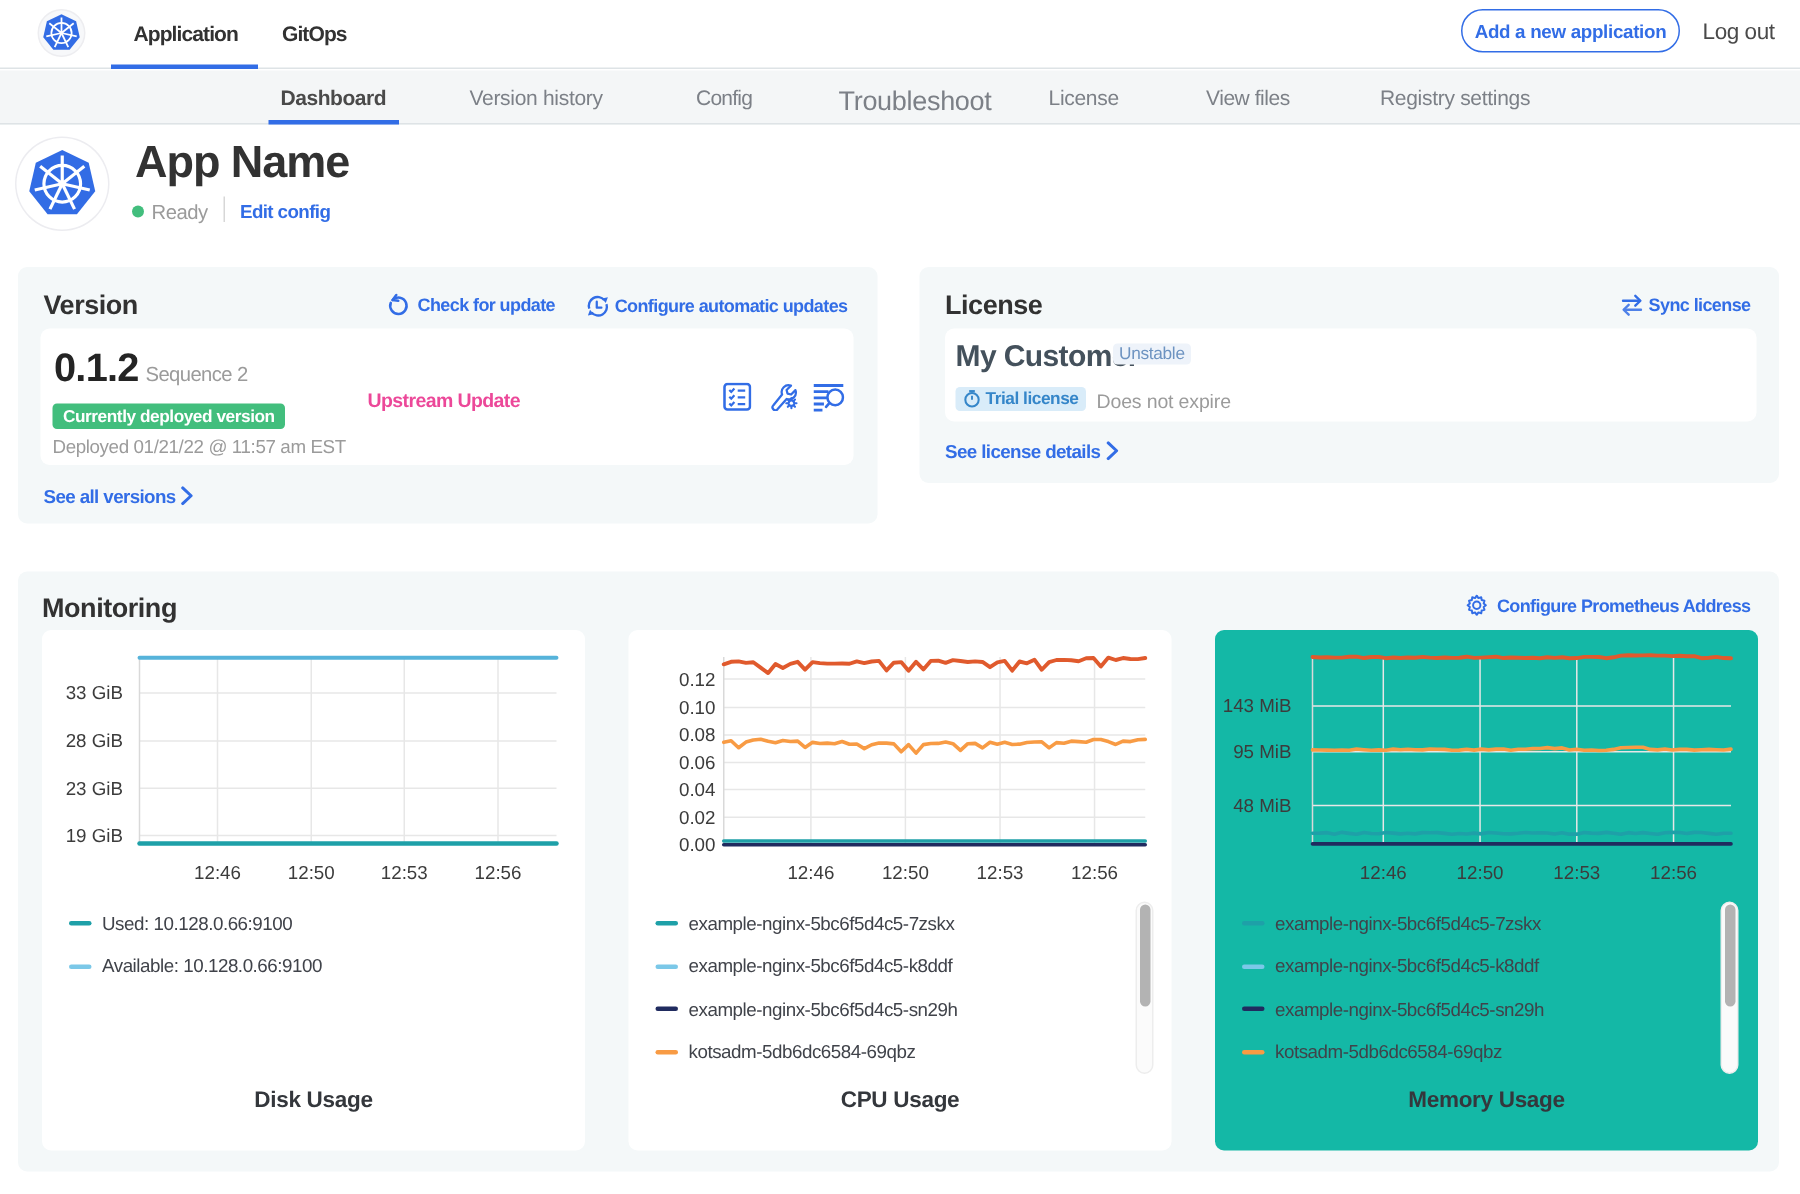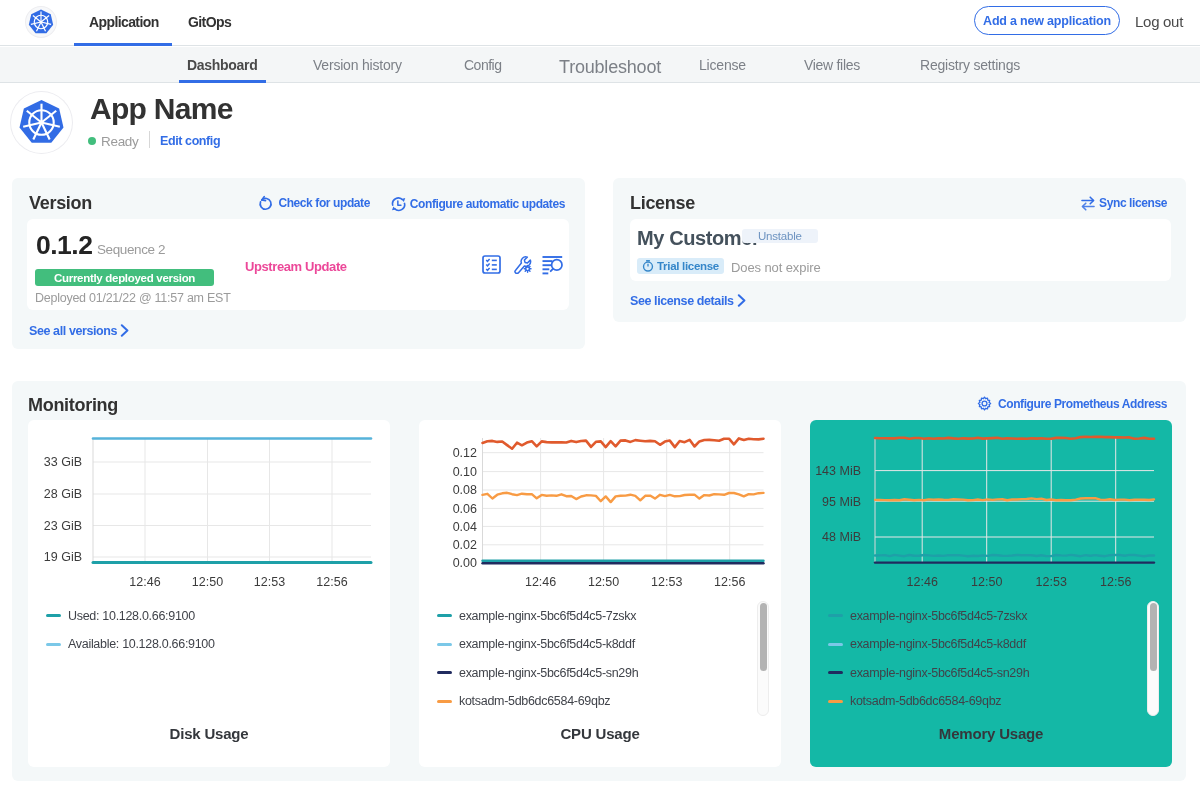--- a/index.html
+++ b/index.html
@@ -81,21 +81,21 @@
 <polygon points="15.2,2.2 11.0,3.1 13.7,6.3" fill="#326de6"></polygon>
 <path d="M 14.2 7.1 A 6.2 6.2 0 0 1 3.6 13.1" fill="none" stroke="#326de6" stroke-width="1.7"></path>
 <polygon points="1.0,15.2 5.2,14.3 2.5,11.1" fill="#326de6"></polygon>
 <path d="M 7.3 5.4 L 7.3 9.7 L 10.6 9.7" fill="none" stroke="#326de6" stroke-width="1.6" stroke-linecap="round" stroke-linejoin="round"></path>
 </svg>
       <span class="blink" style="margin-left:4px">Configure automatic updates</span>
     </div>
 <div class="abs" style="left:27px;top:219px;width:542px;height:91px;background:#fff;border-radius:6px"></div>
 <div class="abs" style="left:36px;top:230px;font-size:26.5px;font-weight:bold;color:#242424;letter-spacing:-0.5px">0.1.2</div>
 <div class="abs" style="left:97px;top:241.5px;font-size:13.5px;color:#9b9b9b;letter-spacing:-0.4px">Sequence 2</div>
-<div class="abs" style="left:35px;top:269px;height:17px;background:#42be7d;border-radius:3px;display:flex;align-items:center;padding:0 19px">
+<div class="abs" style="left:35px;top:269px;height:17px;background:#42be7d;border-radius:3px;display:flex;align-items:center;padding:0 7px">
       <span style="font-size:11.5px;font-weight:bold;color:#fff;letter-spacing:-0.3px">Currently deployed version</span>
     </div>
 <div class="abs" style="left:35px;top:290.5px;font-size:12.5px;color:#9b9b9b;letter-spacing:-0.25px">Deployed 01/21/22 @ 11:57 am EST</div>
 <div class="abs" style="left:245px;top:259px;font-size:13px;font-weight:bold;color:#ec4899;letter-spacing:-0.4px">Upstream Update</div>
 <div class="abs" style="left:482px;top:255px"><svg width="19" height="19" viewBox="0 0 19 19">
 <rect x="1" y="1" width="17" height="17" rx="2" fill="none" stroke="#326de6" stroke-width="1.7"></rect>
 <polyline points="4.2,5.0 5.5,6.3 7.6,4.0" fill="none" stroke="#326de6" stroke-width="1.5"></polyline>
 <line x1="9.8" y1="5.4" x2="14.8" y2="5.4" stroke="#326de6" stroke-width="1.6"></line>
 <polyline points="4.2,9.5 5.5,10.8 7.6,8.5" fill="none" stroke="#326de6" stroke-width="1.5"></polyline>
 <line x1="9.8" y1="9.9" x2="14.8" y2="9.9" stroke="#326de6" stroke-width="1.6"></line>
@@ -142,21 +142,21 @@
 </g>
 <g stroke="#326de6" stroke-width="1.6" fill="none" stroke-linecap="round" stroke-linejoin="round" opacity="0.85">
 <path d="M13 11.5 C 10.5 11.5 4.5 11.5 2 11.5"></path>
 <polyline points="4.8,8.2 1.4,11.5 4.8,14.8" fill="none"></polyline>
 </g>
 </svg>
       <span class="blink" style="margin-left:4px">Sync license</span>
     </div>
 <div class="abs" style="left:630px;top:219px;width:541px;height:62px;background:#fff;border-radius:6px"></div>
 <div class="abs" style="left:637px;top:226.5px;font-size:20px;font-weight:bold;color:#44515c;letter-spacing:-0.4px">My Customer</div>
-<div class="abs" style="left:742px;top:229px;height:14px;background:#eef3fa;border-radius:3px;display:flex;align-items:center;padding:0 16px">
+<div class="abs" style="left:742px;top:229px;height:14px;background:#eef3fa;border-radius:3px;display:flex;align-items:center;padding:0 4px">
       <span style="font-size:11.5px;color:#6d93c1;letter-spacing:-0.2px">Unstable</span>
     </div>
 <div class="abs" style="left:637px;top:257.5px;height:16px;background:#d9ecf9;border-radius:3px;display:flex;align-items:center;padding:0 5px">
       <svg width="12" height="12" viewBox="0 0 14 14">
 <circle cx="7" cy="7.6" r="5.2" fill="none" stroke="#3586c9" stroke-width="1.6"></circle>
 <line x1="7" y1="7.6" x2="7" y2="4.4" stroke="#3586c9" stroke-width="1.5"></line>
 <line x1="4.8" y1="0.9" x2="9.2" y2="0.9" stroke="#3586c9" stroke-width="1.7"></line>
 </svg>
       <span style="font-size:11.5px;font-weight:bold;color:#3586c9;margin-left:3px;letter-spacing:-0.3px">Trial license</span>
     </div>

